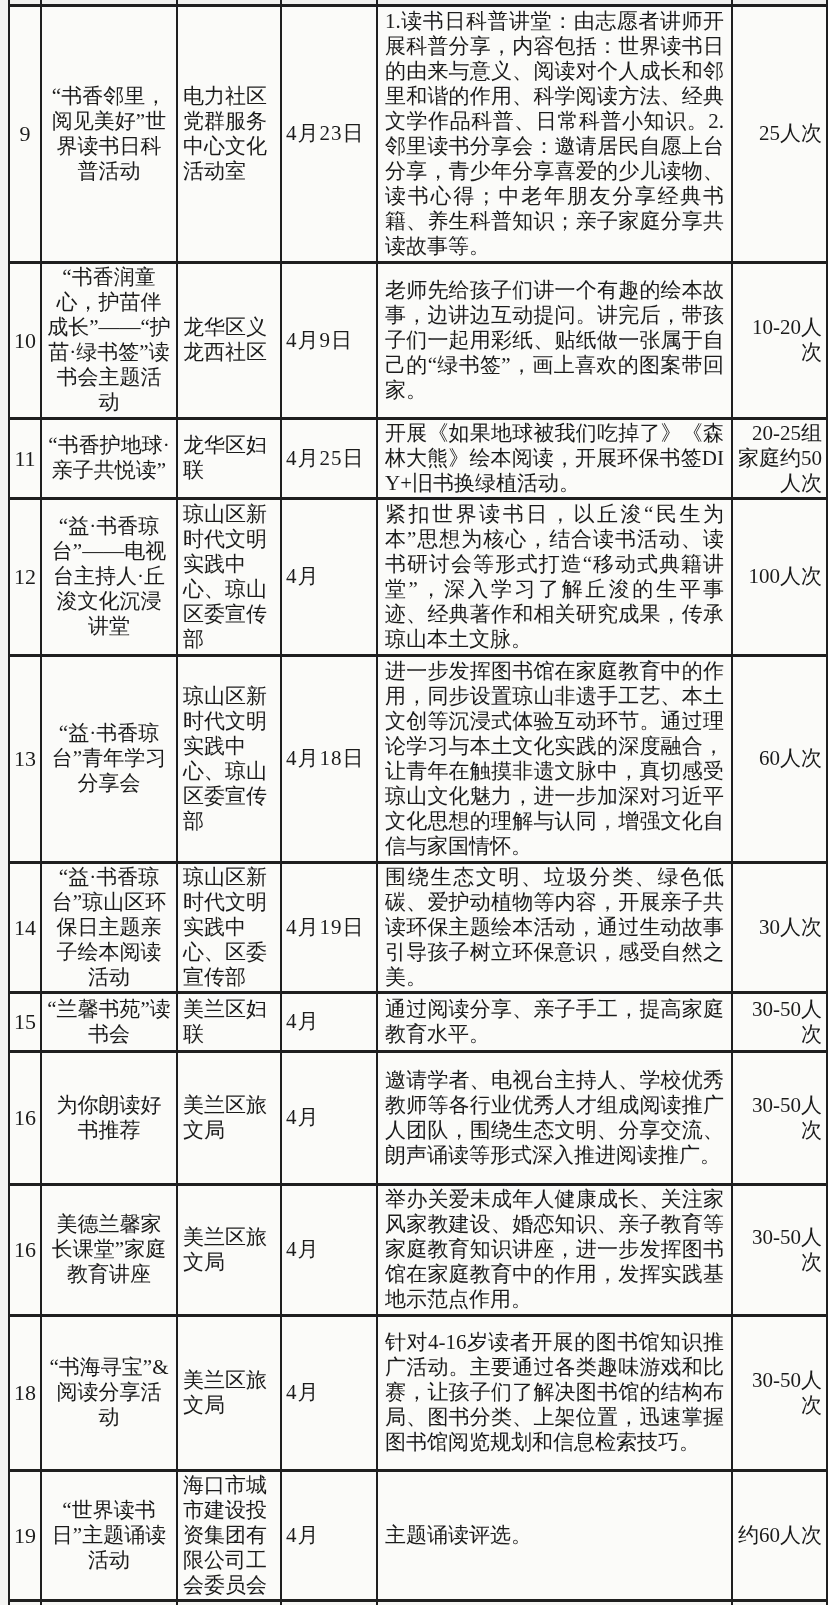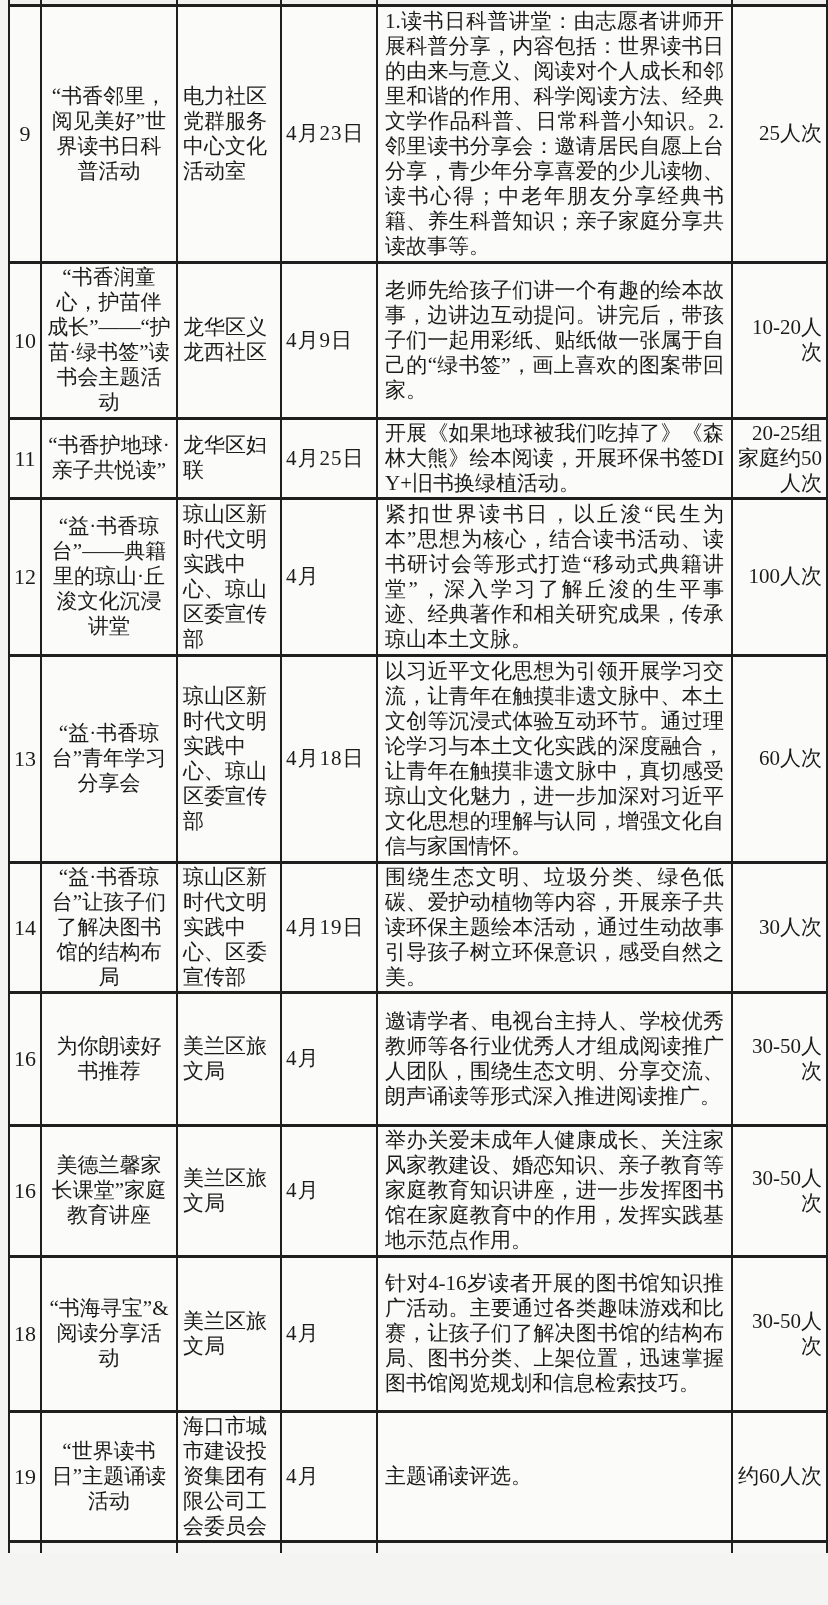--- a/index.html
+++ b/index.html
@@ -99,41 +99,49 @@
         <tr style="height: 78px;">
           <td class="num">11</td>
           <td class="name">“书香护地球·亲子共悦读”</td>
           <td class="org">龙华区妇联</td>
           <td class="date">4月25日</td>
           <td class="desc">开展《如果地球被我们吃掉了》《森林大熊》绘本阅读，开展环保书签DIY+旧书换绿植活动。</td>
           <td class="count">20-25组家庭约50人次</td>
         </tr>
         <tr style="height: 157px;">
           <td class="num">12</td>
-          <td class="name">“益·书香琼台”——典籍里的琼山·丘浚文化沉浸讲堂</td>
+          <td class="name">“益·书香琼台”——电视台主持人·丘浚文化沉浸讲堂</td>
           <td class="org">琼山区新时代文明实践中心、琼山区委宣传部</td>
           <td class="date">4月</td>
           <td class="desc">紧扣世界读书日，以丘浚“民生为本”思想为核心，结合读书活动、读书研讨会等形式打造“移动式典籍讲堂”，深入学习了解丘浚的生平事迹、经典著作和相关研究成果，传承琼山本土文脉。</td>
           <td class="count">100人次</td>
         </tr>
         <tr style="height: 207px;">
           <td class="num">13</td>
           <td class="name">“益·书香琼台”青年学习分享会</td>
           <td class="org">琼山区新时代文明实践中心、琼山区委宣传部</td>
           <td class="date">4月18日</td>
-          <td class="desc">以习近平文化思想为引领开展学习交流，让青年在触摸非遗文脉中、本土文创等沉浸式体验互动环节。通过理论学习与本土文化实践的深度融合，让青年在触摸非遗文脉中，真切感受琼山文化魅力，进一步加深对习近平文化思想的理解与认同，增强文化自信与家国情怀。</td>
+          <td class="desc">进一步发挥图书馆在家庭教育中的作用，同步设置琼山非遗手工艺、本土文创等沉浸式体验互动环节。通过理论学习与本土文化实践的深度融合，让青年在触摸非遗文脉中，真切感受琼山文化魅力，进一步加深对习近平文化思想的理解与认同，增强文化自信与家国情怀。</td>
           <td class="count">60人次</td>
         </tr>
         <tr style="height: 130px;">
           <td class="num">14</td>
-          <td class="name">“益·书香琼台”让孩子们了解决图书馆的结构布局</td>
+          <td class="name">“益·书香琼台”琼山区环保日主题亲子绘本阅读活动</td>
           <td class="org">琼山区新时代文明实践中心、区委宣传部</td>
           <td class="date">4月19日</td>
           <td class="desc">围绕生态文明、垃圾分类、绿色低碳、爱护动植物等内容，开展亲子共读环保主题绘本活动，通过生动故事引导孩子树立环保意识，感受自然之美。</td>
           <td class="count">30人次</td>
+        </tr>
+        <tr style="height: 59px;">
+          <td class="num">15</td>
+          <td class="name">“兰馨书苑”读书会</td>
+          <td class="org">美兰区妇联</td>
+          <td class="date">4月</td>
+          <td class="desc">通过阅读分享、亲子手工，提高家庭教育水平。</td>
+          <td class="count">30-50人次</td>
         </tr>
         <tr style="height: 133px;">
           <td class="num">16</td>
           <td class="name">为你朗读好书推荐</td>
           <td class="org">美兰区旅文局</td>
           <td class="date">4月</td>
           <td class="desc">邀请学者、电视台主持人、学校优秀教师等各行业优秀人才组成阅读推广人团队，围绕生态文明、分享交流、朗声诵读等形式深入推进阅读推广。</td>
           <td class="count">30-50人次</td>
         </tr>
         <tr style="height: 131px;">

